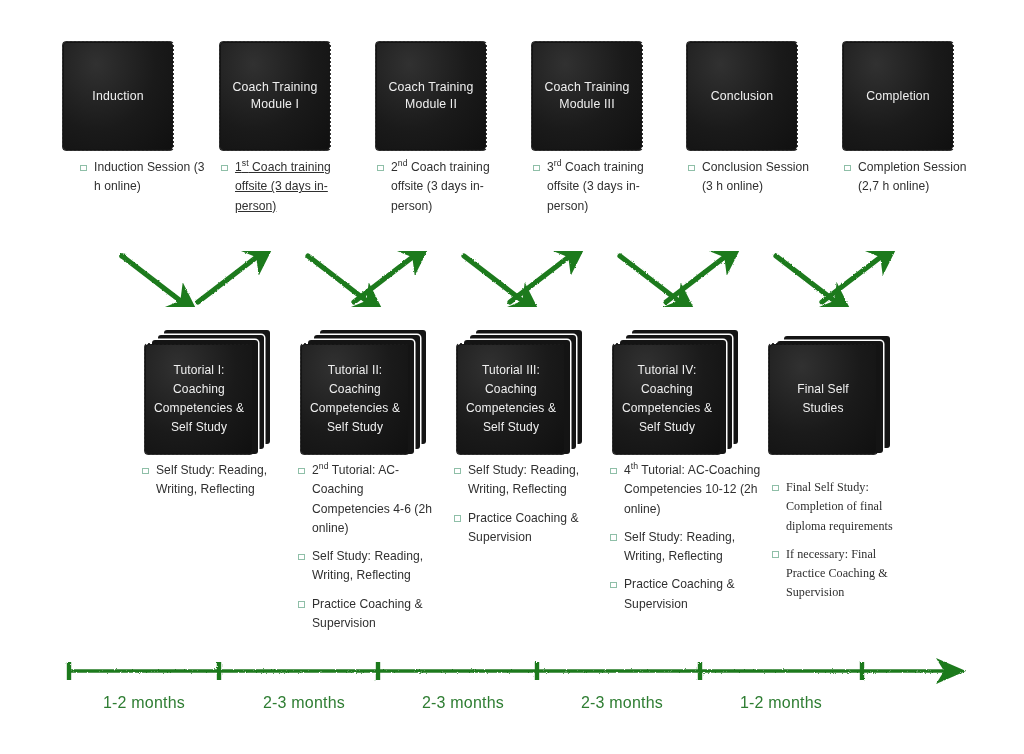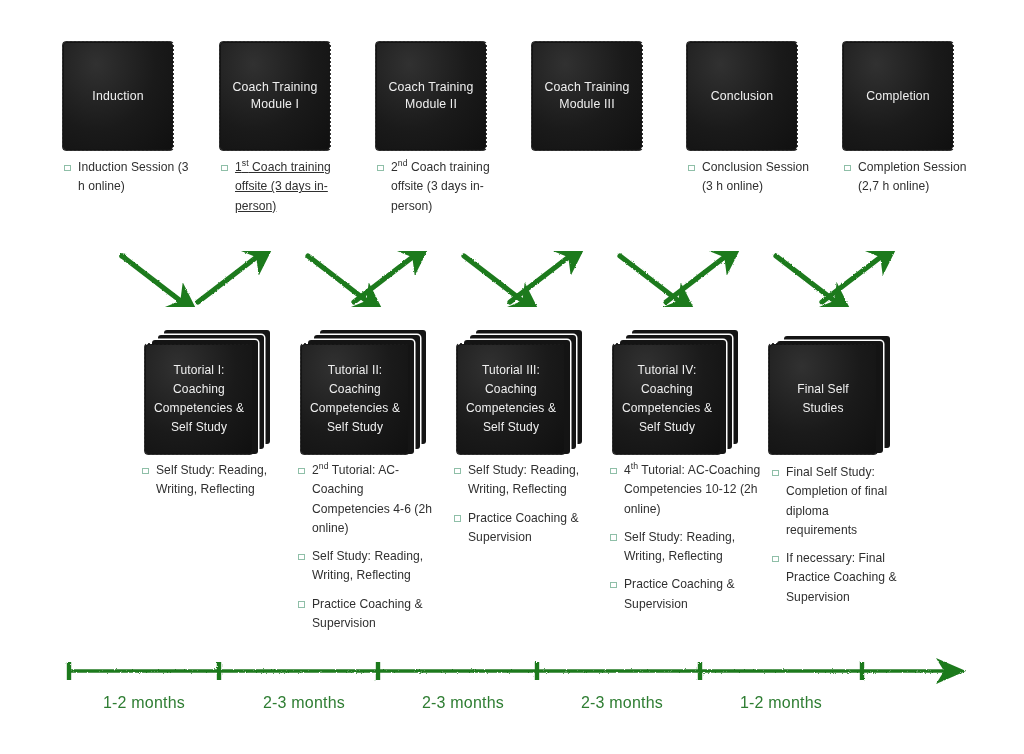--- a/index.html
+++ b/index.html
@@ -121,33 +121,38 @@
   <div class="box" style="left:533px; top:43px; width:108px; height:106px;">
     <span class="lbl">Coach Training Module III</span>
   </div>
   <div class="box" style="left:688px; top:43px; width:108px; height:106px;">
     <span class="lbl">Conclusion</span>
   </div>
   <div class="box" style="left:844px; top:43px; width:108px; height:106px;">
     <span class="lbl">Completion</span>
   </div>
 
-  <div class="bullets" style="left:64px; top:158px; width:128px;">
+  <div class="bullets" style="left:80px; top:158px; width:128px;">
     <ul>
       <li>Induction Session (3 h online)</li>
     </ul>
   </div>
   <div class="bullets" style="left:221px; top:158px; width:128px;text-decoration:underline;">
     <ul>
       <li>1<sup>st</sup> Coach training offsite (3 days in-person)</li>
     </ul>
   </div>
   <div class="bullets" style="left:377px; top:158px; width:128px;">
     <ul>
       <li>2<sup>nd</sup> Coach training offsite (3 days in-person)</li>
+    </ul>
+  </div>
+  <div class="bullets" style="left:533px; top:158px; width:128px;">
+    <ul>
+      <li>3<sup>rd</sup> Coach training offsite (3 days in-person)</li>
     </ul>
   </div>
   <div class="bullets" style="left:688px; top:158px; width:128px;">
     <ul>
       <li>Conclusion Session (3 h online)</li>
     </ul>
   </div>
   <div class="bullets" style="left:844px; top:158px; width:132px;">
     <ul>
       <li>Completion Session (2,7 h online)</li>
@@ -263,21 +268,21 @@
       <li>Practice Coaching &amp; Supervision</li>
     </ul>
   </div>
   <div class="bullets" style="left:610px; top:461px; width:155px;">
     <ul>
       <li>4<sup>th</sup> Tutorial: AC-Coaching Competencies 10-12 (2h online)</li>
       <li>Self Study: Reading, Writing, Reflecting</li>
       <li>Practice Coaching &amp; Supervision</li>
     </ul>
   </div>
-  <div class="bullets" style="left:772px; top:463px; width:128px;">
+  <div class="bullets" style="left:772px; top:478px; width:128px;font-family:Liberation Serif, serif;">
     <ul>
       <li>Final Self Study: Completion of final diploma requirements</li>
       <li>If necessary: Final Practice Coaching &amp; Supervision</li>
     </ul>
   </div>
 
   <svg id="timeline" viewBox="0 0 1024 50">
     <g filter="url(#rough)" stroke="#1f7a1f" fill="none" stroke-linecap="butt">
       <line x1="68" y1="23" x2="952" y2="23" stroke-width="3.6"></line>
       <line x1="69" y1="14" x2="69" y2="32" stroke-width="4.4"></line>

